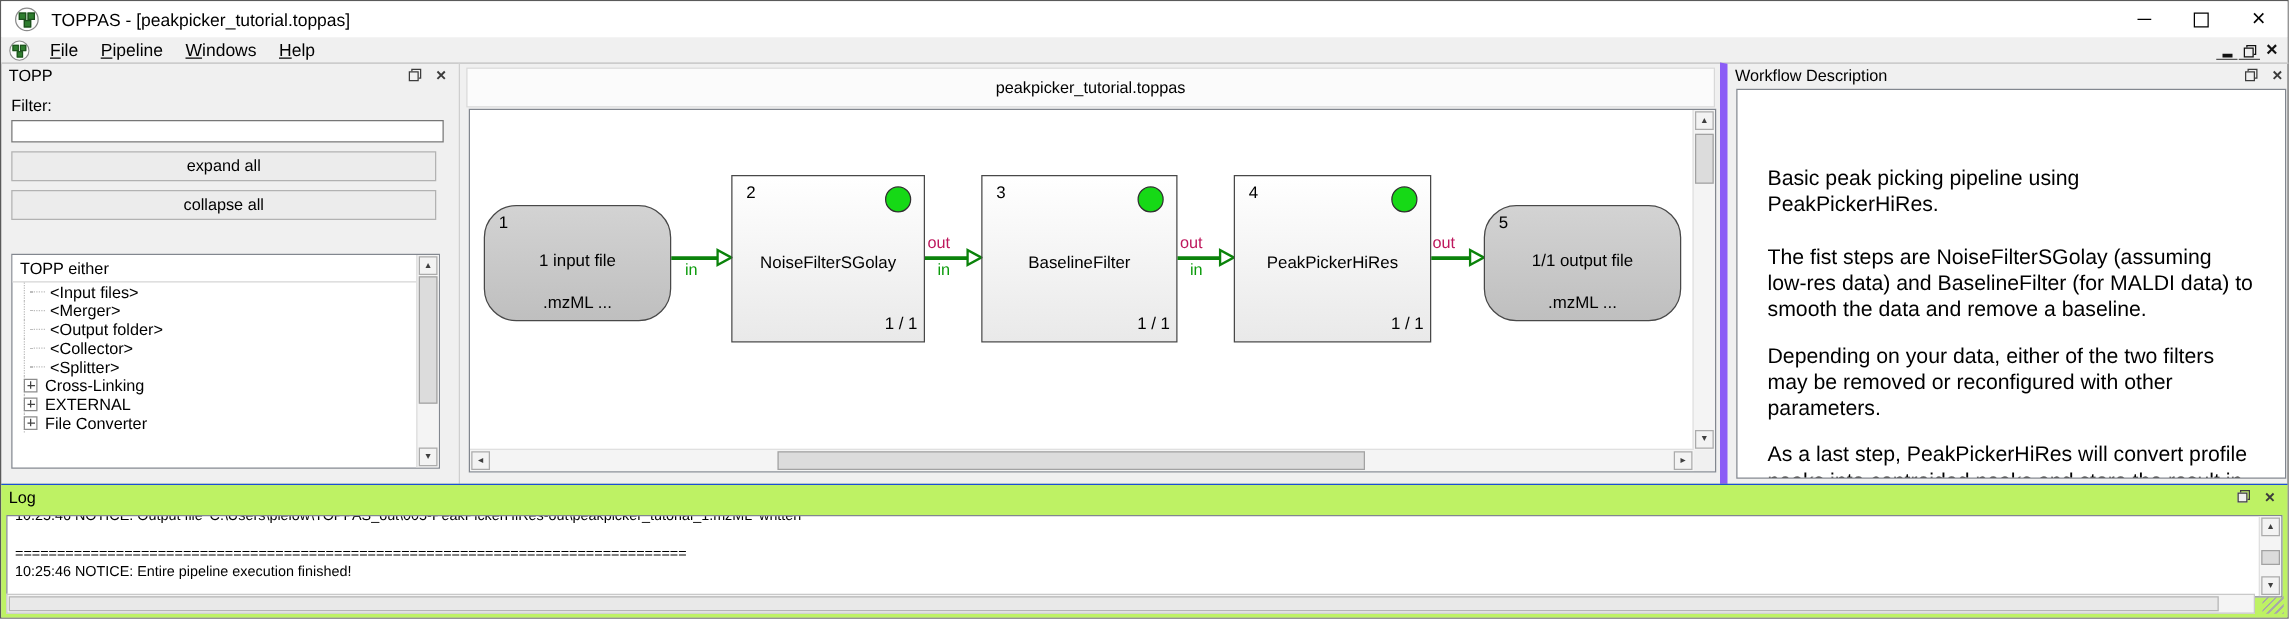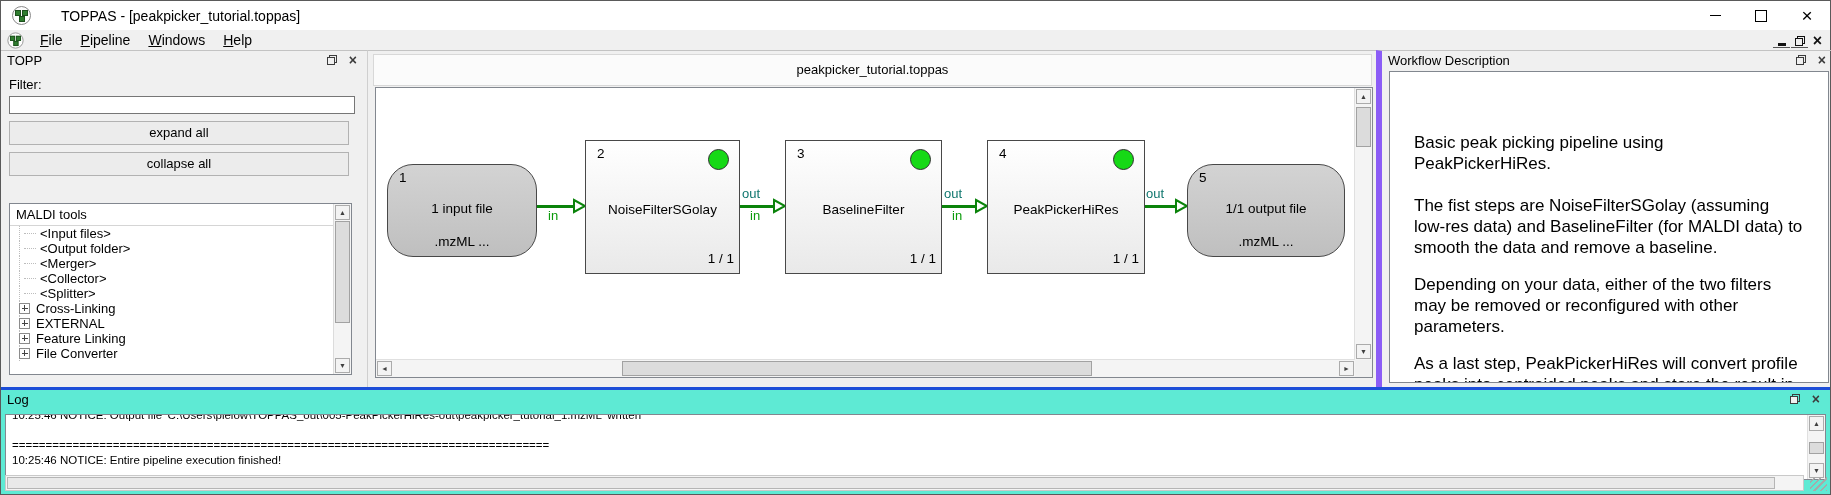--- a/index.html
+++ b/index.html
@@ -1,21 +1,21 @@
 <!DOCTYPE html>
 <html><head>
 <meta charset="utf-8">
 <style>
   html,body{margin:0;padding:0;background:#d4d4d4;}
   #app{position:relative;width:1831px;height:495px;background:#f0f0f0;
        font-family:"Liberation Sans",sans-serif;color:#000;overflow:hidden;
        box-shadow:inset 0 0 0 1px #5a5a5a;}
   
   .titlebar{position:absolute;left:1px;top:1px;right:1px;height:29px;background:#ffffff;
-            display:flex;align-items:center;padding-left:11px;gap:20px;}
+            display:flex;align-items:center;padding-left:11px;}
   .appicon{width:17px;height:17px;border-radius:50%;border:1.5px solid #8a8a8a;position:relative;flex:0 0 auto;background:#fdfdfd;}
   .appicon i{position:absolute;width:4px;height:4px;background:#2e7d2e;border:1px solid #1c4f1c;}
   .appicon i:nth-child(1){left:2px;top:3px;}
   .appicon i:nth-child(2){right:2px;top:3px;}
   .appicon i:nth-child(3){left:6px;bottom:2px;}
   .titlebar .wtitle{margin-left:10px;font-size:14px;}
   .wincontrols{margin-left:auto;display:flex;height:100%;}
   .wincontrols .wbtn{width:46px;height:100%;display:flex;align-items:center;justify-content:center;}
   .glyph-min{width:11px;height:1px;background:#000;display:block;}
   .glyph-max{width:10px;height:10px;border:1px solid #000;display:block;}
@@ -79,30 +79,30 @@
   .node .ntitle{position:absolute;left:0;right:0;text-align:center;}
   .node-tool .ntitle{top:61px;}
   .node-io .ntitle{top:36px;}
   .node .nsub{position:absolute;left:0;right:0;bottom:7px;text-align:center;}
   .node .nprog{position:absolute;right:5px;bottom:7px;}
   .status-dot{position:absolute;right:10px;top:8px;width:21px;height:21px;border-radius:50%;
               background:#16d916;border:1.5px solid #303030;box-sizing:border-box;}
   
   .edge-line{position:absolute;height:3px;background:#0b830b;top:117px;}
   .edge-arrow{position:absolute;top:110px;}
-  .edge-out{position:absolute;top:98px;font-size:13px;color:#0f766e;}
+  .edge-out{position:absolute;top:98px;font-size:13px;color:#be185d;}
   .edge-in{position:absolute;top:120px;font-size:13px;color:#0b9b0b;}
   
   .desc-dock{position:absolute;left:1376px;top:50px;width:454px;height:337px;border-top:1px solid #c3c3c3;border-left:6px solid #8b5cf6;}
   .desc-body{position:absolute;left:7px;right:7px;top:20px;bottom:5px;border:1px solid #82878f;background:#fff;
              padding:44px 8px 8px 8px;font-size:17px;line-height:21px;overflow:hidden;box-sizing:border-box;}
   .desc-body p{margin:16px;}
   .desc-body p.gap{margin-bottom:21px;}
   
-  .log-dock{position:absolute;left:1px;right:1px;top:387px;bottom:1px;border-top:3px solid #1d4ed8;background:#5eead4;}
+  .log-dock{position:absolute;left:1px;right:1px;top:387px;bottom:1px;border-top:1px solid #1d4ed8;background:#bef264;}
   .log-body{position:absolute;left:4px;right:4px;top:24px;height:64px;border:1px solid #82878f;background:#fff;overflow:hidden;}
   .log-content{position:absolute;left:6px;right:24px;top:-7px;font-size:11.5px;line-height:15px;white-space:nowrap;}
   .log-line{height:15px;}
   .log-vscroll{position:absolute;right:0;top:0;bottom:0;width:17px;background:#f4f4f4;border-left:1px solid #e0e0e0;}
   .log-hscroll{position:absolute;left:4px;right:26px;bottom:3px;height:14px;background:#f4f4f4;border:1px solid #c9c9c9;}
   .log-hthumb{position:absolute;left:1px;top:1px;bottom:1px;right:28px;background:#e9e9e9;border:1px solid #b5b5b5;}
   .resize-grip{position:absolute;right:3px;bottom:3px;width:17px;height:14px;
                background:repeating-linear-gradient(135deg,transparent 0 3px,#a9a9a9 3px 4.5px);}
 </style>
 </head>
@@ -172,60 +172,55 @@
         <span class="float-icon"></span>
         <span class="dock-close">×</span>
       </span>
     </div>
     <div class="topp-body">
       <div class="filter-label">Filter:</div>
       <input class="filter-input" type="text" value="" style="">
       <div class="btn">expand all</div>
       <div class="btn">collapse all</div>
       <div class="tools-list">
-        <div class="tools-header">MALDI tools</div>
+        <div class="tools-header">TOPP either</div>
         <div class="tool-row">
             <span class="tree-pad"></span>
             <span class="tree-dash"></span>
             <span>&lt;Input files&gt;</span>
           </div>
         <div class="tool-row">
             <span class="tree-pad"></span>
             <span class="tree-dash"></span>
+            <span>&lt;Merger&gt;</span>
+          </div>
+        <div class="tool-row">
+            <span class="tree-pad"></span>
+            <span class="tree-dash"></span>
             <span>&lt;Output folder&gt;</span>
-          </div>
-        <div class="tool-row">
-            <span class="tree-pad"></span>
-            <span class="tree-dash"></span>
-            <span>&lt;Merger&gt;</span>
           </div>
         <div class="tool-row">
             <span class="tree-pad"></span>
             <span class="tree-dash"></span>
             <span>&lt;Collector&gt;</span>
           </div>
         <div class="tool-row">
             <span class="tree-pad"></span>
             <span class="tree-dash"></span>
             <span>&lt;Splitter&gt;</span>
           </div>
         <div class="tool-row">
             <span class="tree-pad"></span>
             <span class="tree-plus"></span>
             <span>Cross-Linking</span>
           </div>
         <div class="tool-row">
             <span class="tree-pad"></span>
             <span class="tree-plus"></span>
             <span>EXTERNAL</span>
-          </div>
-        <div class="tool-row">
-            <span class="tree-pad"></span>
-            <span class="tree-plus"></span>
-            <span>Feature Linking</span>
           </div>
         <div class="tool-row">
             <span class="tree-pad"></span>
             <span class="tree-plus"></span>
             <span>File Converter</span>
           </div>
 
         <div class="tools-vscroll">
           <div class="sb-btn" style="left:1px;right:1px;top:1px;height:15px;">
               <span>▲</span>

